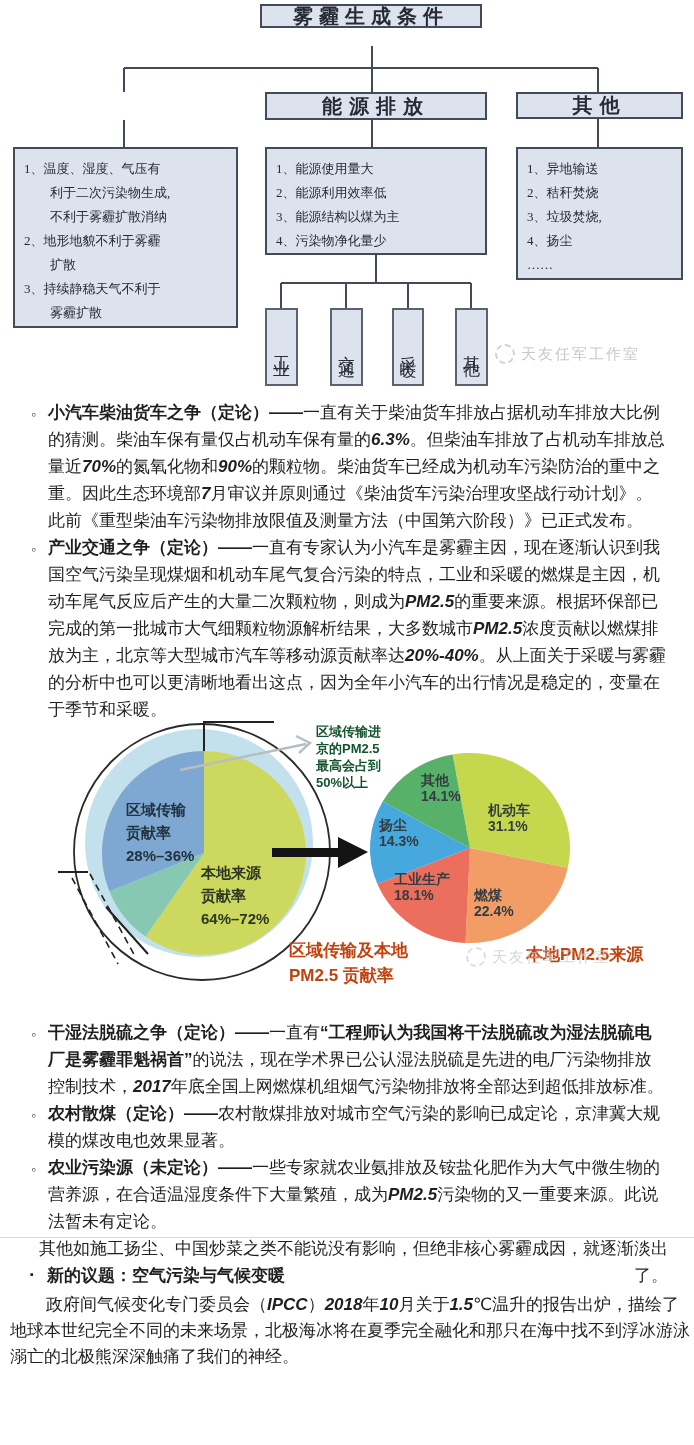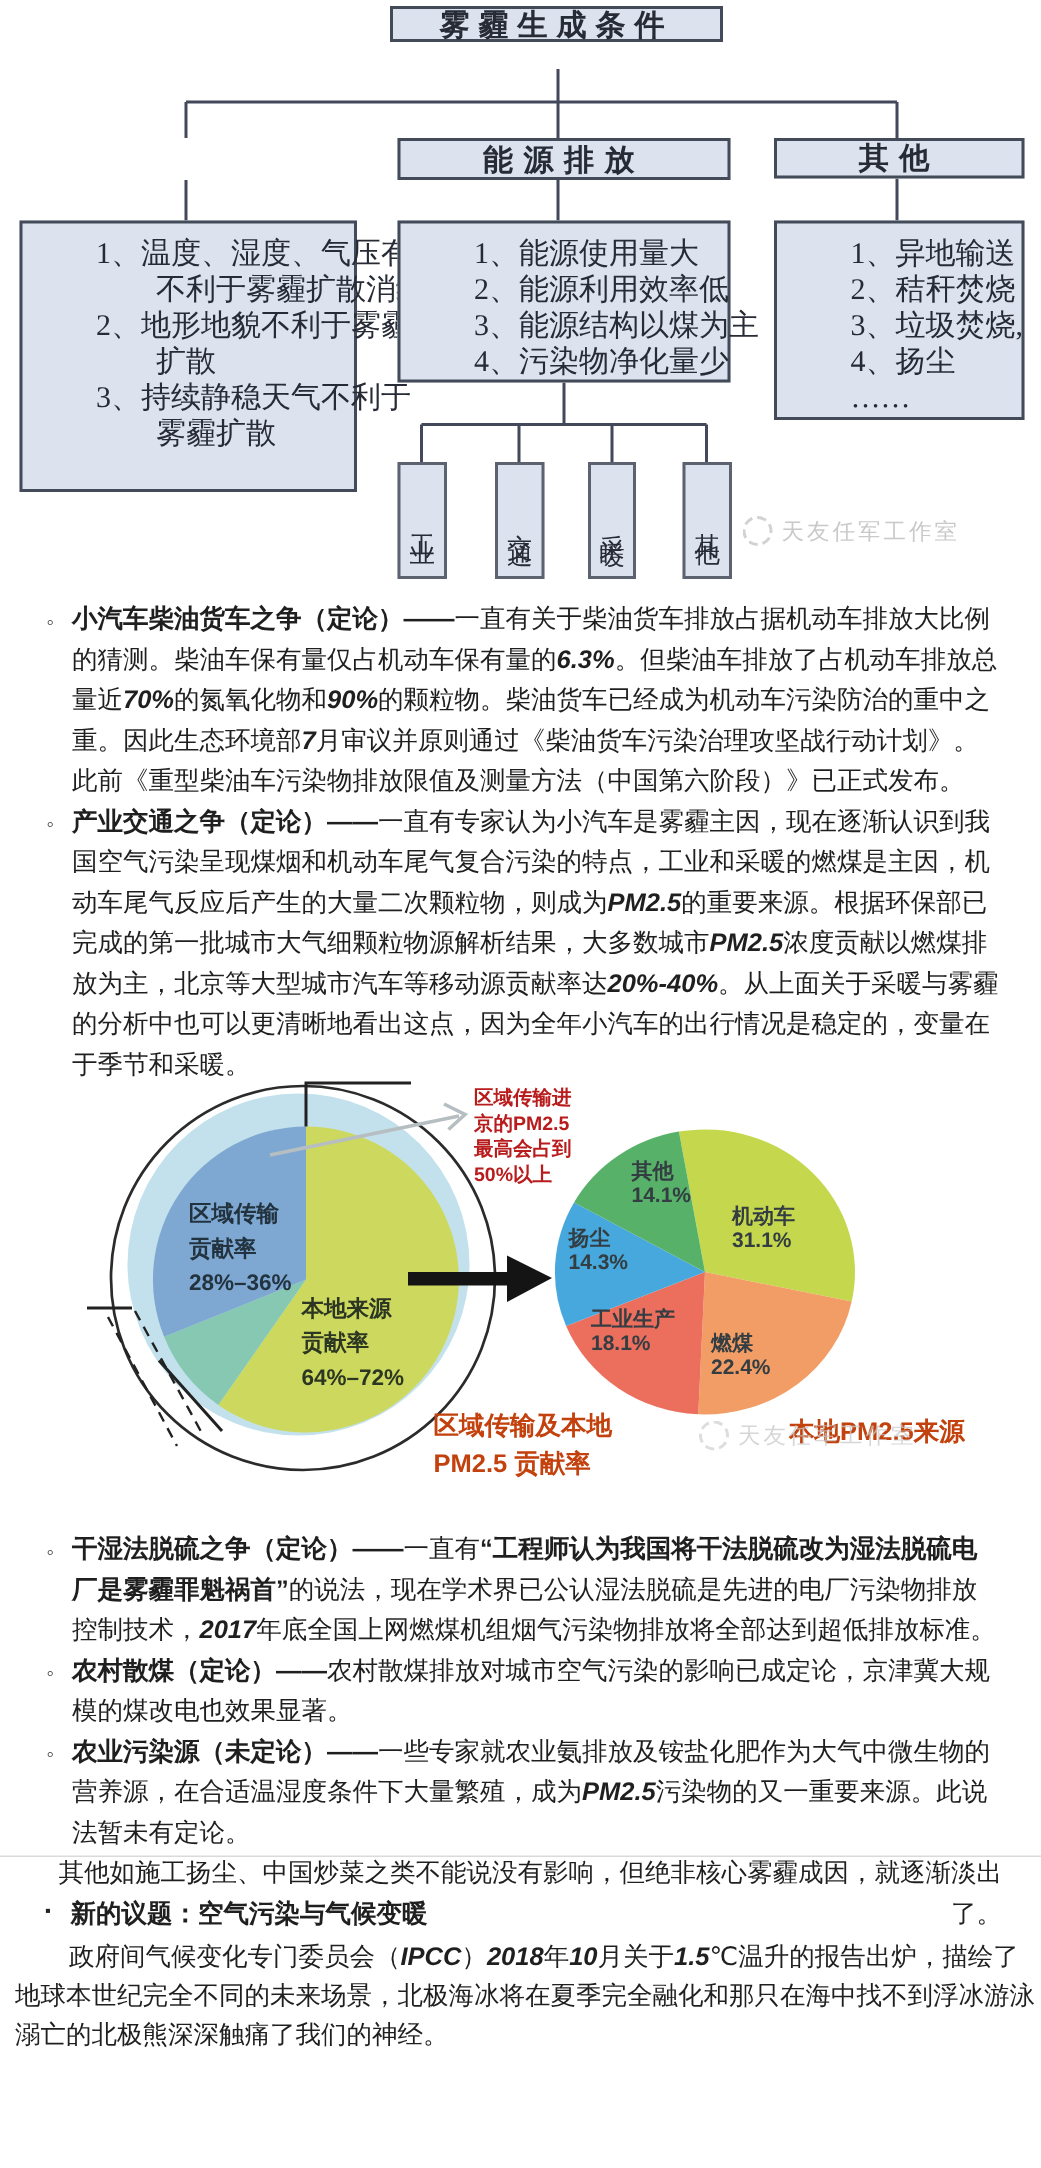--- a/index.html
+++ b/index.html
@@ -13,21 +13,21 @@
 
   
   .fc { font-family:"Liberation Serif","DejaVu Serif",serif; color:#272b36; }
   .fc-box {
     position:absolute; background:#dce2ee; border:2px solid #434a58;
     display:flex; align-items:center; justify-content:center;
   }
   .fc-title { font-size:20px; font-weight:700; letter-spacing:6px; }
   .fc-head  { font-size:20px; font-weight:700; letter-spacing:7px; }
   .fc-list  { justify-content:flex-start; align-items:flex-start; padding:8px 4px 0 9px; }
-  .fc-list .lines { font-size:20px; line-height:24px; white-space:pre;margin-left:40px; }
+  .fc-list .lines { font-size:13px; line-height:24px; white-space:pre; }
   .fc-sub { border:2px solid #5c6270; }
   .fc-sub .v {
     writing-mode:vertical-rl; text-orientation:upright;
     font-size:17px; letter-spacing:5px; line-height:1;
   }
   .fc-lines { position:absolute; left:0; top:0; }
 
   
   .wm { position:absolute; display:flex; align-items:center; gap:6px; color:#c9c9c9; }
   .wm .ring {
@@ -40,21 +40,21 @@
   .tblock { position:absolute; left:0; right:0; font-size:17px; line-height:27px; }
   .bullet { position:relative; padding-left:48px; padding-right:26px; }
   .bullet .marker { position:absolute; left:31px; top:2px; font-size:14px; color:#3a3a3a; }
   .plain { padding-left:38px; padding-right:26px;text-align:right; }
   .b  { font-weight:700; }
   .bi { font-weight:700; font-style:italic; }
 
   
   .figure { position:absolute; left:0; top:702px; width:694px; height:300px; }
   .figure .annot { position:absolute; left:316px; top:21px; font-size:13px; font-weight:700;
-                   color:#b91c1c; line-height:17px; }
+                   color:#14532d; line-height:17px; }
   .plabel { position:absolute; font-weight:700; }
   .plabel-l { font-size:15px; line-height:23px; color:#22333f; }
   .plabel-r { font-size:14px; line-height:16px; color:#333d42; }
   .cap { position:absolute; font-size:17px; font-weight:700; color:#c2410c; line-height:25px; }
   .wm-fig { opacity:.75; z-index:5; }
 
   .sep { position:absolute; left:0; width:694px; height:1px; background:#dadada; }
 
   
   .sec2-head { position:absolute; left:0; top:1264px; padding-left:47px;
@@ -81,21 +81,21 @@
   </div>
 
   <div class="fc-box fc-head" style="left:265px;top:92px;width:222px;height:28px;">
     <span>能源排放</span>
   </div>
   <div class="fc-box fc-head" style="left:516px;top:92px;width:167px;height:27px;">
     <span>其他</span>
   </div>
 
   <div class="fc-box fc-list" style="left:13px;top:147px;width:225px;height:181px;">
-    <div class="lines"><div>1、温度、湿度、气压有</div><div>　　不利于雾霾扩散消纳</div><div>2、地形地貌不利于雾霾</div><div>　　扩散</div><div>3、持续静稳天气不利于</div><div>　　雾霾扩散</div></div>
+    <div class="lines"><div>1、温度、湿度、气压有</div><div>　　利于二次污染物生成,</div><div>　　不利于雾霾扩散消纳</div><div>2、地形地貌不利于雾霾</div><div>　　扩散</div><div>3、持续静稳天气不利于</div><div>　　雾霾扩散</div></div>
   </div>
   <div class="fc-box fc-list" style="left:265px;top:147px;width:222px;height:108px;">
     <div class="lines"><div>1、能源使用量大</div><div>2、能源利用效率低</div><div>3、能源结构以煤为主</div><div>4、污染物净化量少</div></div>
   </div>
   <div class="fc-box fc-list" style="left:516px;top:147px;width:167px;height:133px;">
     <div class="lines"><div>1、异地输送</div><div>2、秸秆焚烧</div><div>3、垃圾焚烧,</div><div>4、扬尘</div><div>……</div></div>
   </div>
 
   <div class="fc-box fc-sub" style="left:265px;top:308px;width:33px;height:78px;">
     <span class="v">工业</span>

